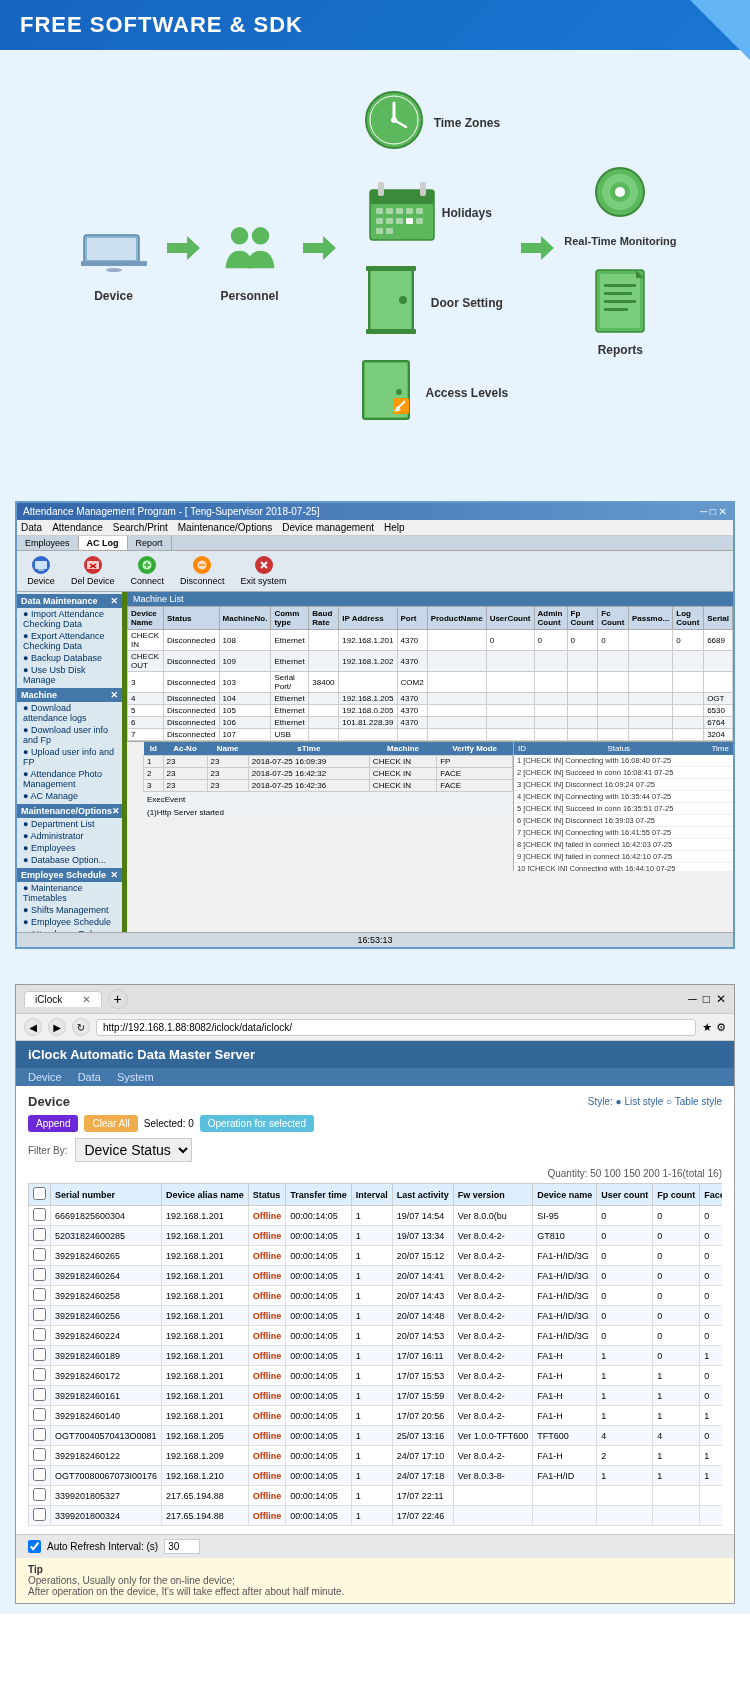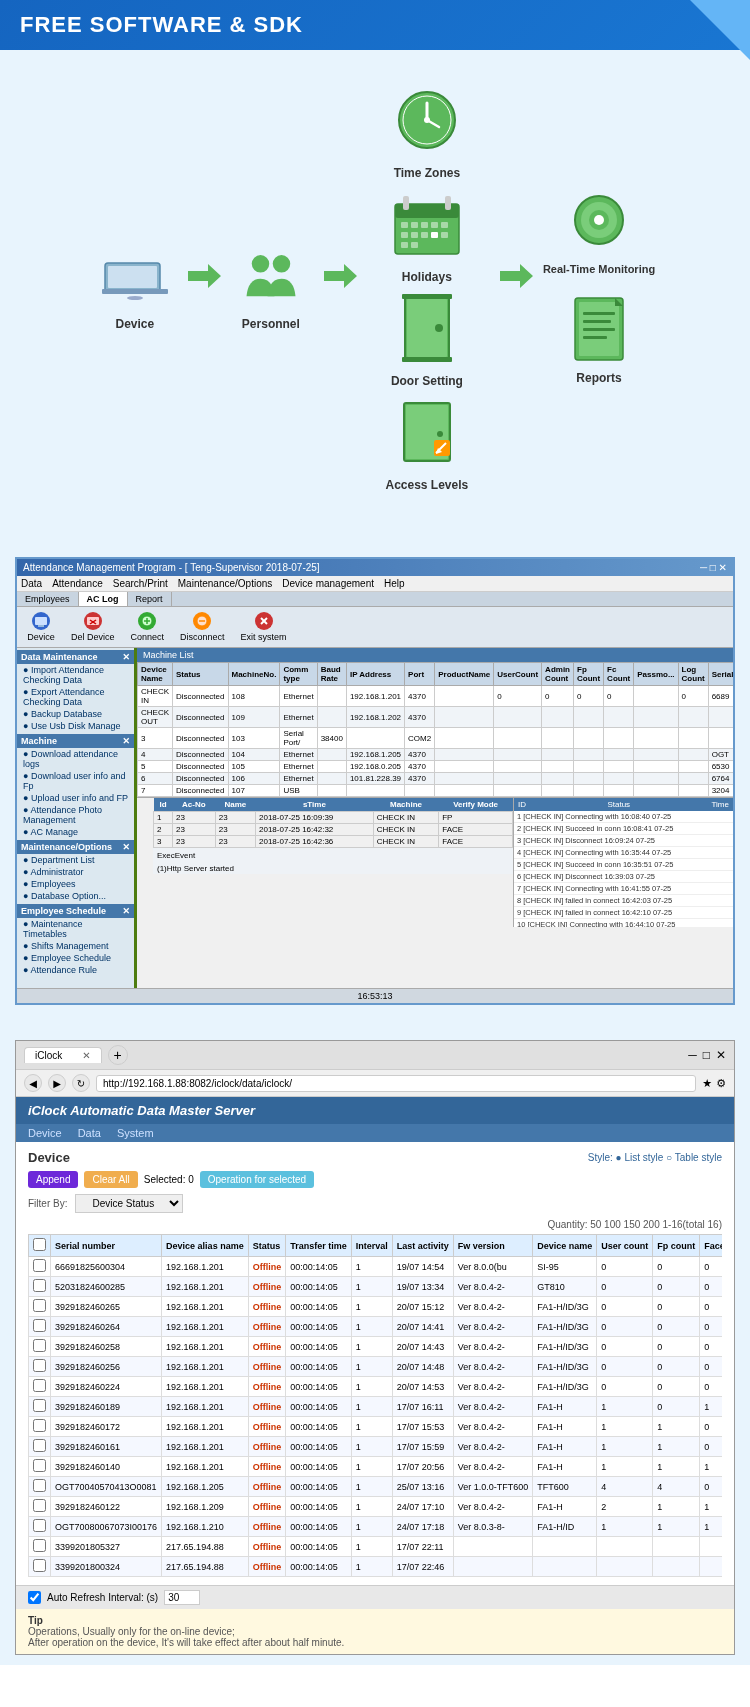--- a/index.html
+++ b/index.html
@@ -63,21 +63,21 @@
 
     
     .center-icons {
       display: flex;
       flex-direction: column;
       align-items: center;
       gap: 4px;
     }
     .center-icon-item {
       display: flex;
-      flex-direction: column;
+      flex-direction: row;
       align-items: center;
       text-align: center;
       min-width: 120px;
     }
     .center-icon-item .feature-icon {
       width: 80px;
       height: 80px;
     }
 
     
@@ -132,23 +132,23 @@
       width: 18px;
       height: 18px;
       border-radius: 50%;
       margin-bottom: 2px;
     }
     .sw-content {
       display: flex;
       height: 340px;
     }
     .sw-sidebar {
-      width: 120px;
+      width: 110px;
       background: #dce8f0;
-      border-right: 3px solid #4d7c0f;
+      border-right: 5px solid #4d7c0f;
       overflow: hidden;
       font-size: 9px;
     }
     .sw-sidebar-section {
       background: #4477aa;
       color: white;
       padding: 2px 4px;
       font-size: 9px;
       font-weight: bold;
       display: flex;
@@ -345,21 +345,20 @@
       background: #336699;
       color: white;
       padding: 6px 12px;
       display: flex;
       justify-content: space-between;
       align-items: center;
     }
     .iclock-title {
       font-size: 13px;
       font-weight: bold;
-      font-style: italic;
     }
     .iclock-user {
       font-size: 10px;
     }
     .iclock-navbar {
       background: #4477aa;
       padding: 3px 12px;
       display: flex;
       gap: 16px;
     }
@@ -407,22 +406,22 @@
     .action-btn.op { background: #5bc0de; }
     .filter-row {
       display: flex;
       align-items: center;
       gap: 8px;
       margin-bottom: 6px;
       font-size: 10px;
     }
     .filter-label { color: #555; }
     .filter-select {
-      font-size: 10px;
-      padding: 2px 12px;
+      font-size: 14px;
+      padding: 2px 4px;
       border: 1px solid #ccc;
     }
     .qty-row {
       font-size: 10px;
       color: #555;
       margin-bottom: 4px;
       text-align: right;
     }
     .device-table {
       width: 100%;

